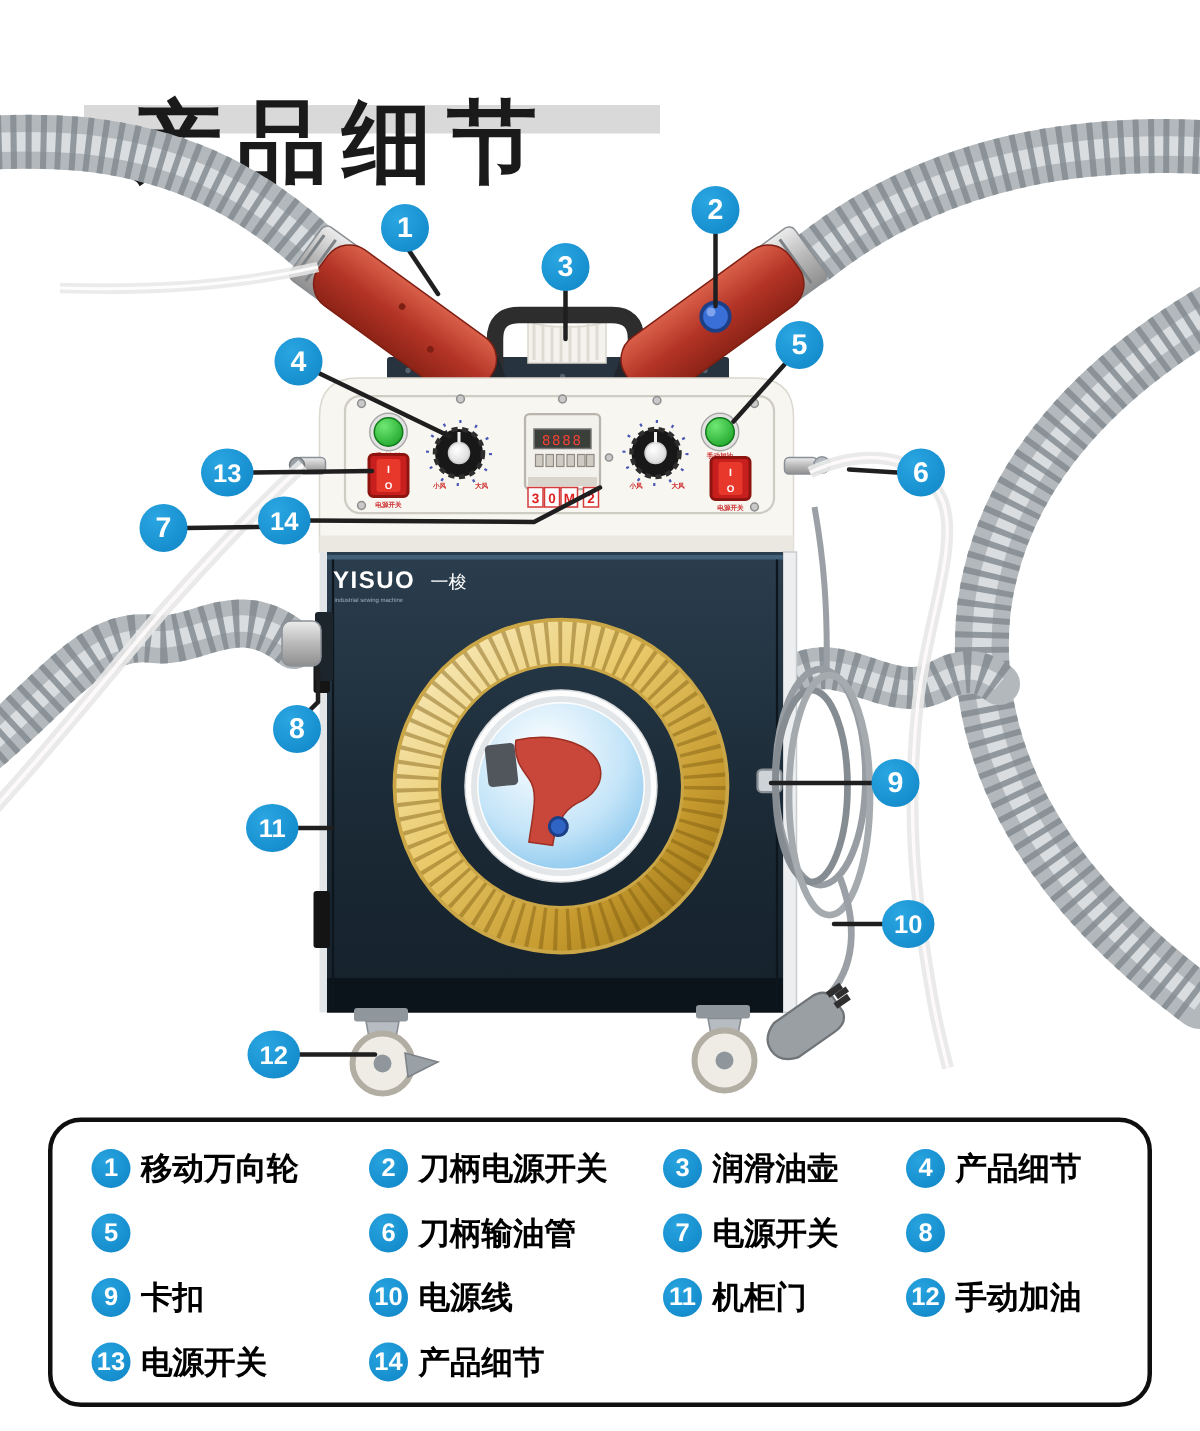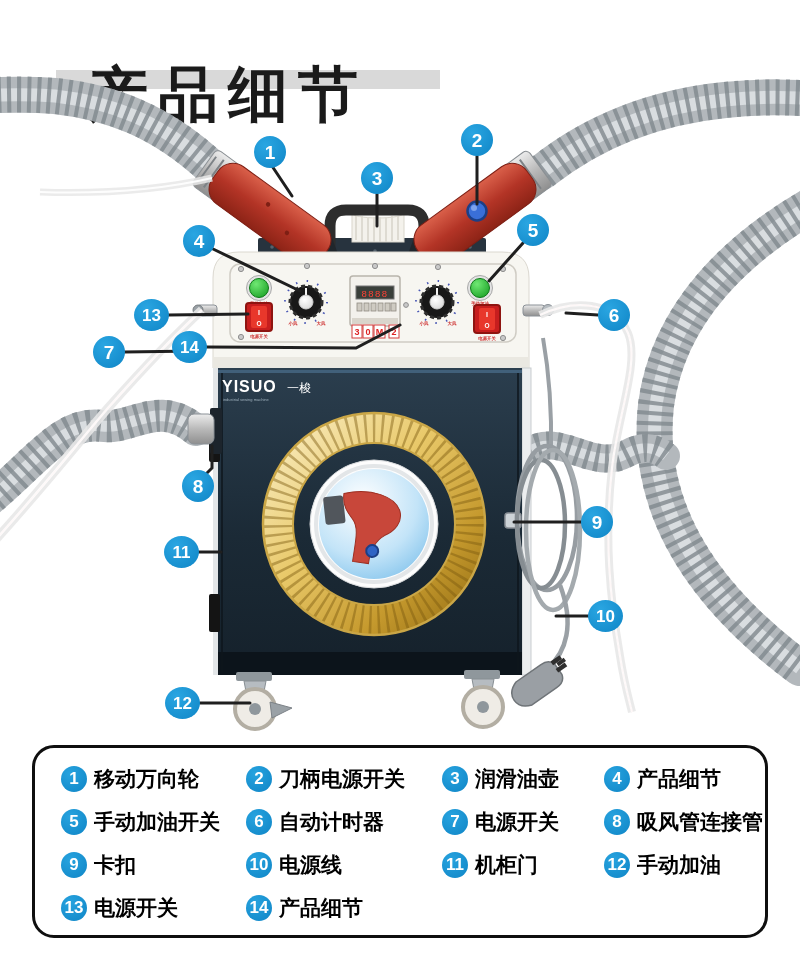--- a/index.html
+++ b/index.html
@@ -372,33 +372,31 @@
     <div class="legend-item">
       <span class="legend-badge">3</span>
       <span>润滑油壶</span>
     </div>
     <div class="legend-item">
       <span class="legend-badge">4</span>
       <span>产品细节</span>
     </div>
     <div class="legend-item">
       <span class="legend-badge">5</span>
-      <span>手动加油开关</span>
     </div>
     <div class="legend-item">
       <span class="legend-badge">6</span>
-      <span>自动计时器</span>
+      <span>刀柄输油管</span>
     </div>
     <div class="legend-item">
       <span class="legend-badge">7</span>
       <span>电源开关</span>
     </div>
     <div class="legend-item">
       <span class="legend-badge">8</span>
-      <span>吸风管连接管</span>
     </div>
     <div class="legend-item">
       <span class="legend-badge">9</span>
       <span>卡扣</span>
     </div>
     <div class="legend-item">
       <span class="legend-badge">10</span>
       <span>电源线</span>
     </div>
     <div class="legend-item">

